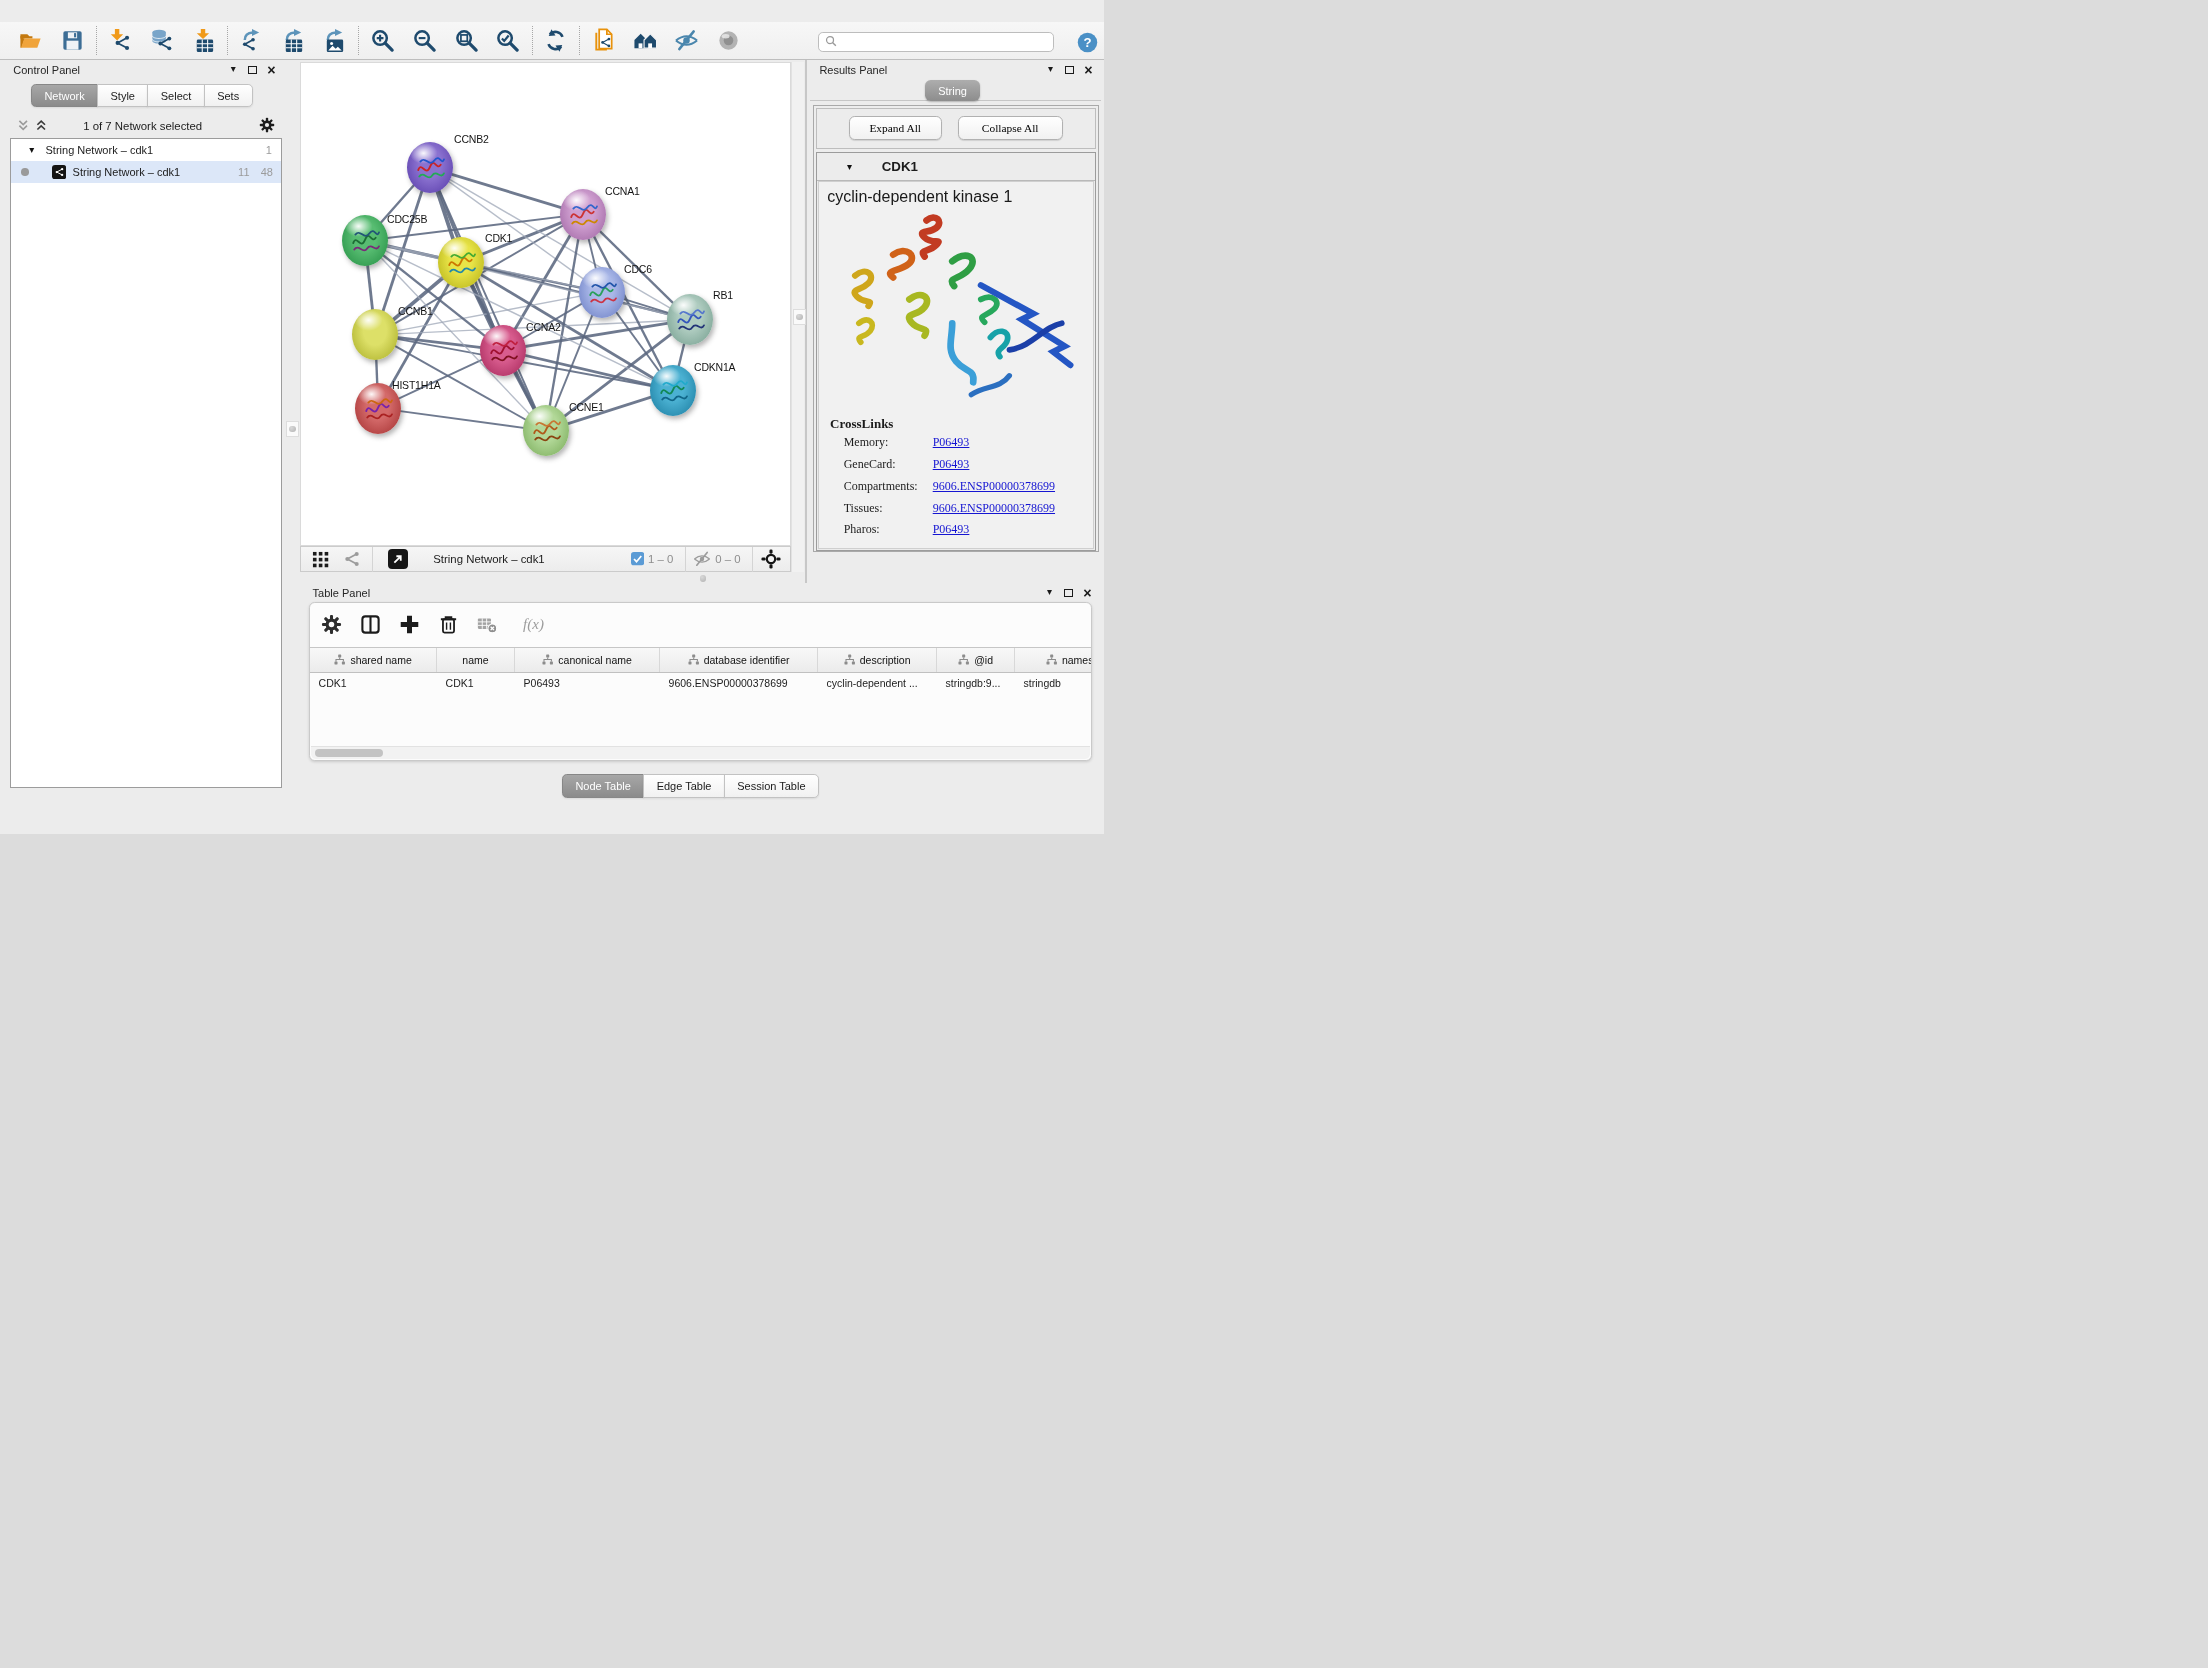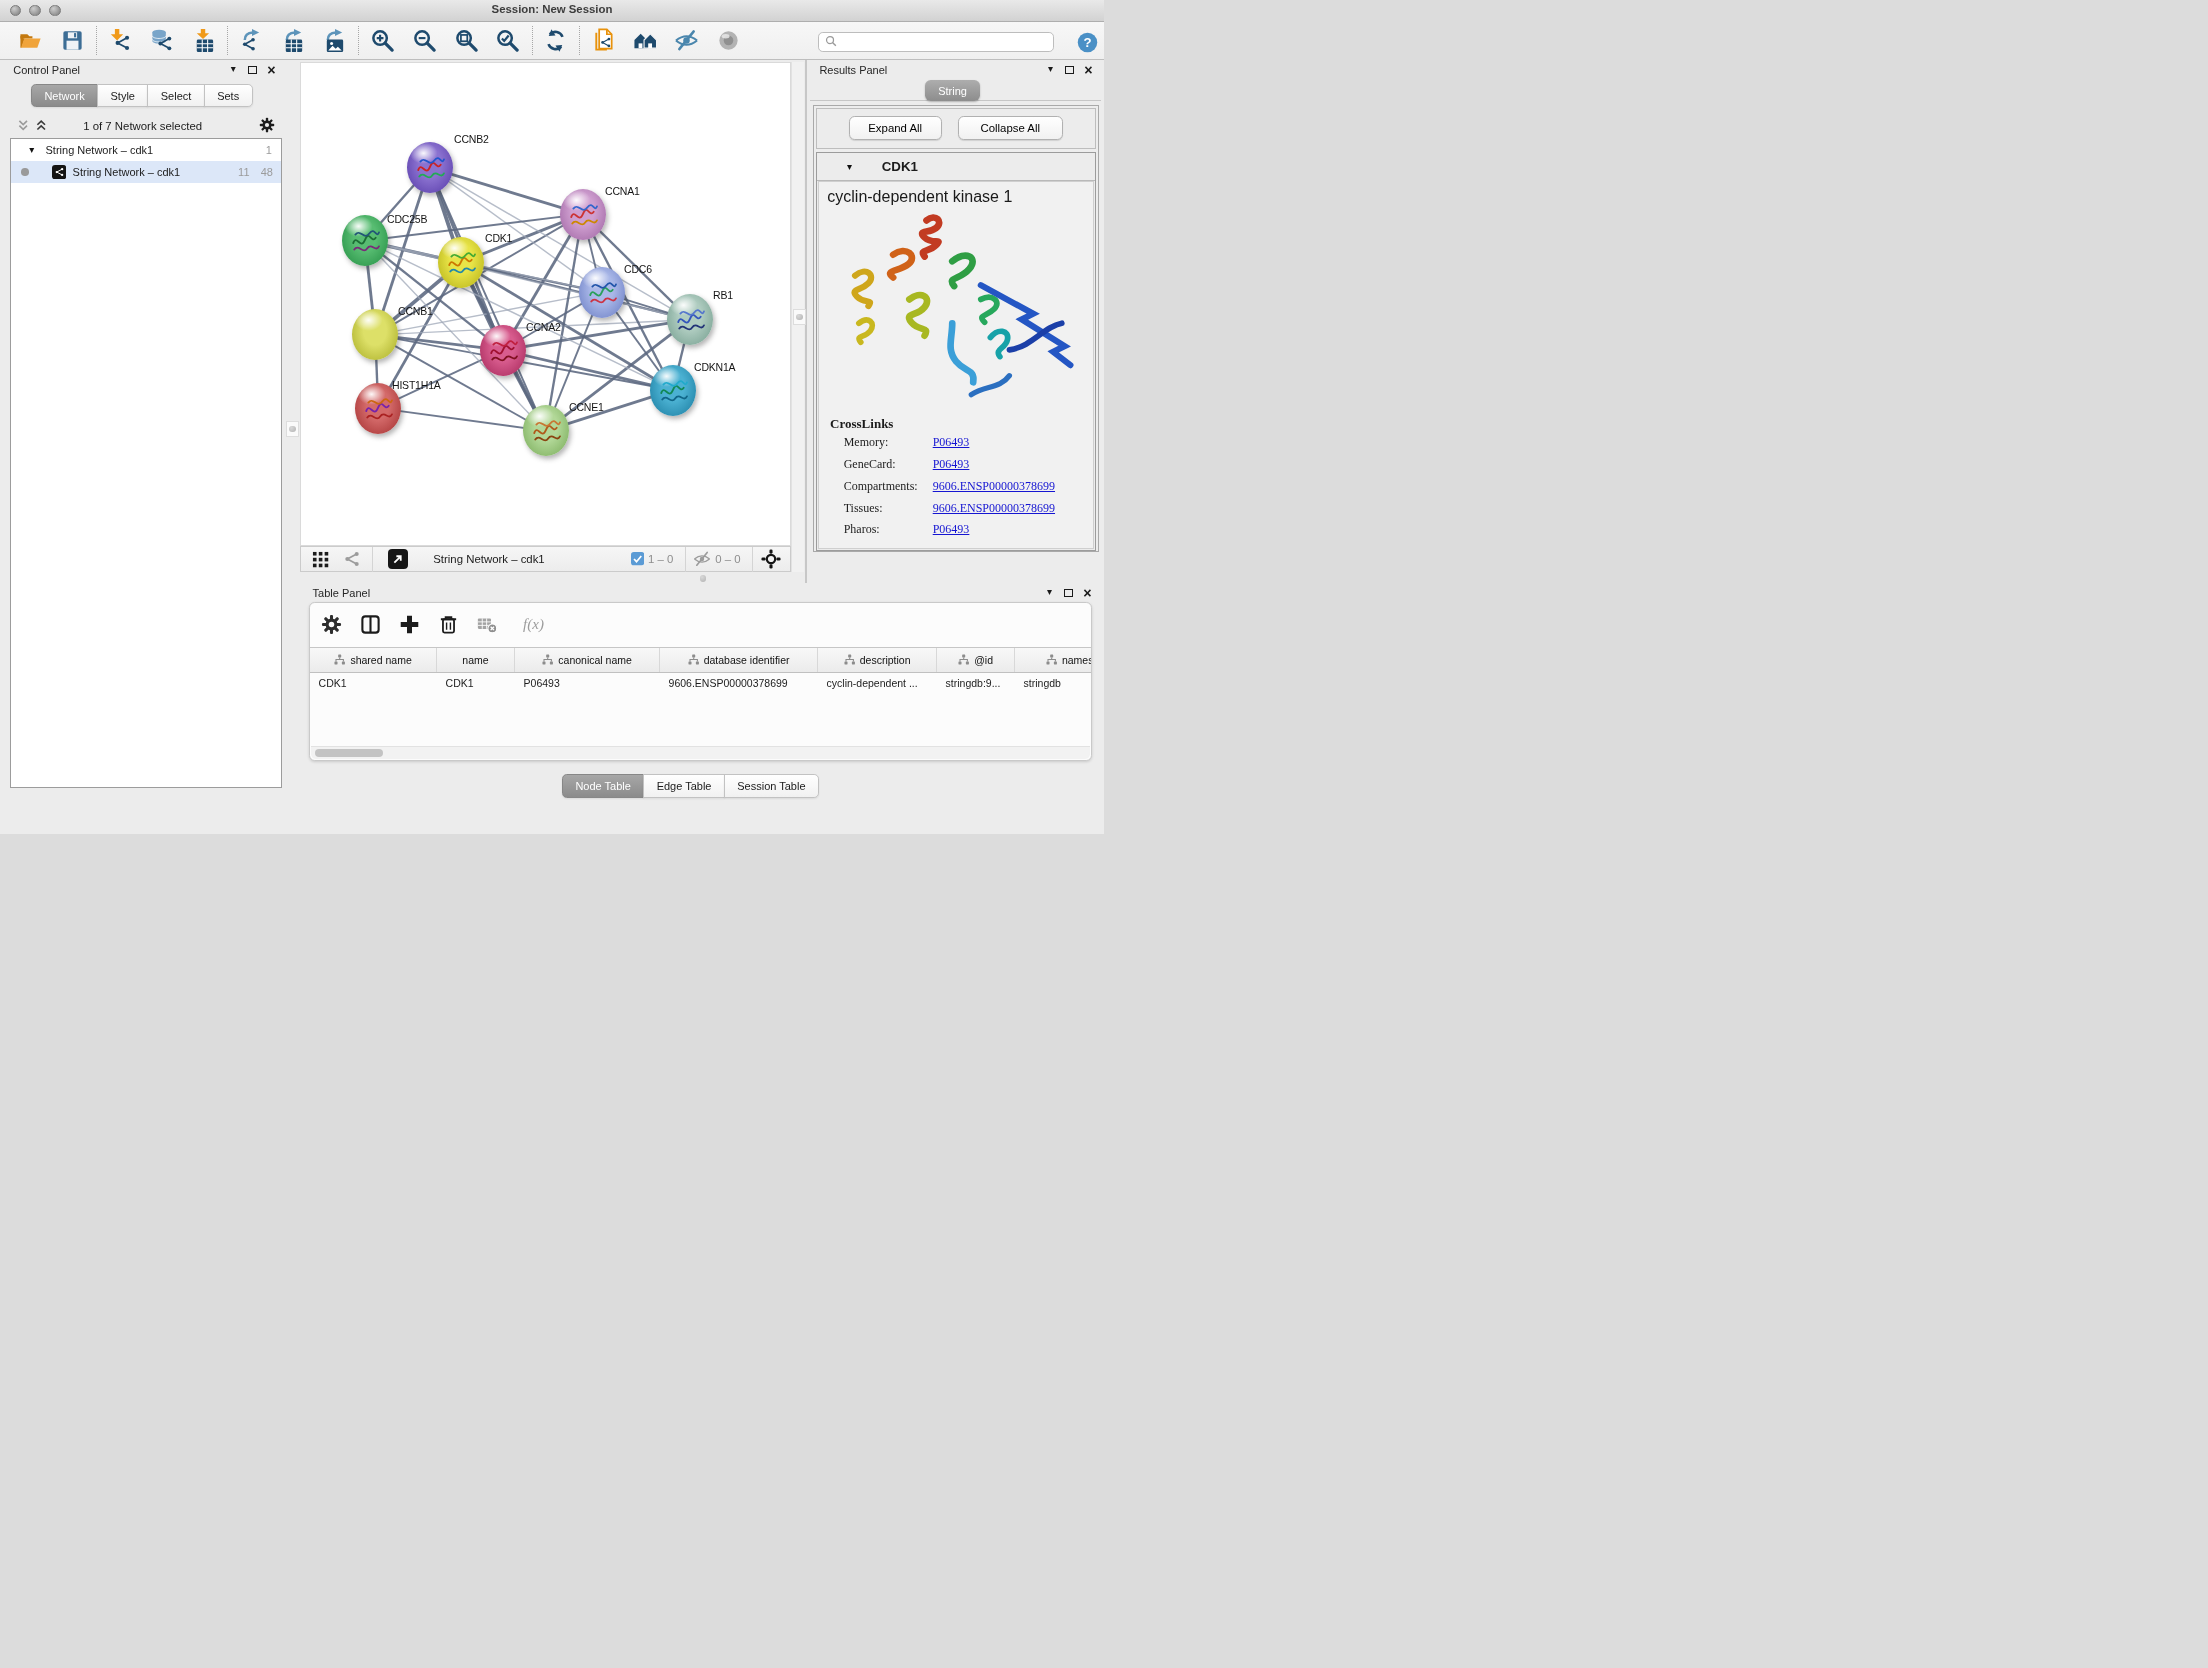--- a/index.html
+++ b/index.html
@@ -65,21 +65,21 @@
   .netstrip .title{margin-left:25px;color:#1a1a1a;}
   
   .rp{position:absolute;left:808px;top:60px;width:296px;height:744px;}
   .rp .topline{position:absolute;left:1.9px;top:40px;width:291px;height:1px;background:#c6c6c6;}
   .stringtab{position:absolute;left:117px;top:20px;width:55px;height:21px;border-radius:5.7px;
     background:linear-gradient(#adadad,#8d8d8d);color:#fff;font-size:11px;display:flex;align-items:center;justify-content:center;
     box-shadow:0 1px 1.9px rgba(0,0,0,.25);}
   .r-outer{position:absolute;left:4.8px;top:45px;width:286px;height:447px;border:1px solid #a9a9a9;background:#ededed;box-sizing:border-box;}
   .r-expand{position:absolute;left:1.9px;top:1.9px;width:280px;height:41px;border:1px solid #bdbdbd;background:#ececec;box-sizing:border-box;}
   .rbtn{position:absolute;height:24px;border:1px solid #b1b1b1;border-radius:5.7px;background:linear-gradient(#ffffff,#f1f1f1);
-    font-size:11.4px;font-family:Liberation Sans, sans-serif;box-shadow:0 1px 1px rgba(0,0,0,.12);}
+    font-size:11.4px;font-family:Liberation Serif, serif;box-shadow:0 1px 1px rgba(0,0,0,.12);}
   .r-entry{position:absolute;left:1.9px;top:46px;width:280px;height:399px;border:1px solid #9c9c9c;background:#ececec;box-sizing:border-box;}
   .r-ehead{position:absolute;left:0;top:0;width:100%;height:27px;border-bottom:1px solid #b9b9b9;}
   .r-ehead .tri{position:absolute;left:28.5px;top:8.6px;}
   .r-ehead .nm{position:absolute;left:65px;top:5.7px;font-size:13.3px;font-weight:bold;}
   .r-body{position:absolute;left:1px;top:27.6px;width:276px;height:368px;background:#f1f1f1;border:1px solid #cfcfcf;box-sizing:border-box;}
   .r-desc{position:absolute;left:8.6px;top:6.7px;font-size:16px;color:#1a1a1a;}
   .xl{font-family:"Liberation Serif",serif;}
   .xl-title{position:absolute;left:11.4px;top:234px;font-size:13px;font-weight:bold;}
   .xl-row{position:absolute;left:25px;font-size:12px;width:247px;}
   .xl-row .v{position:absolute;left:89px;color:#1515d2;text-decoration:underline;}
@@ -106,28 +106,20 @@
     background:linear-gradient(#fdfdfd,#efefef);display:flex;align-items:center;justify-content:center;padding:0;}
   .membtn{position:absolute;right:5.7px;top:3.8px;height:23px;padding:0 9.5px;border:1px solid #b9b9b9;border-radius:2.9px;
     background:linear-gradient(#fdfdfd,#f0f0f0);display:flex;align-items:center;gap:5.7px;font-size:11px;}
   .memdot{width:10.5px;height:10.5px;border-radius:50%;background:radial-gradient(circle at 35% 30%,#4fcf62,#1d9630);}
 </style>
 </head>
 <body>
 
 <div class="app">
 
-  <div class="titlebar">
-    <div class="lights">
-      <div class="light"></div>
-      <div class="light"></div>
-      <div class="light"></div>
-    </div>
-    <div class="wtitle">Session: New Session</div>
-  </div>
 
   <div class="toolbar">
     <div id="toolbar-groups" style="display:flex;align-items:center;">
         <div class="tgroup">
           <button class="tbtn">
             <svg viewBox="0 0 26 26">
               <path d="M2.5 6.5h7.2l2.1 2.2H15v2.3H2.5z" fill="#c4790f"></path>
               <path d="M2.5 8v12.5h1.2L7 11h-1z" fill="#c4790f"></path>
               <path d="M3.2 20.5 6.5 11h17l-3.4 9.5z" fill="#f0a43b"></path>
             </svg>

